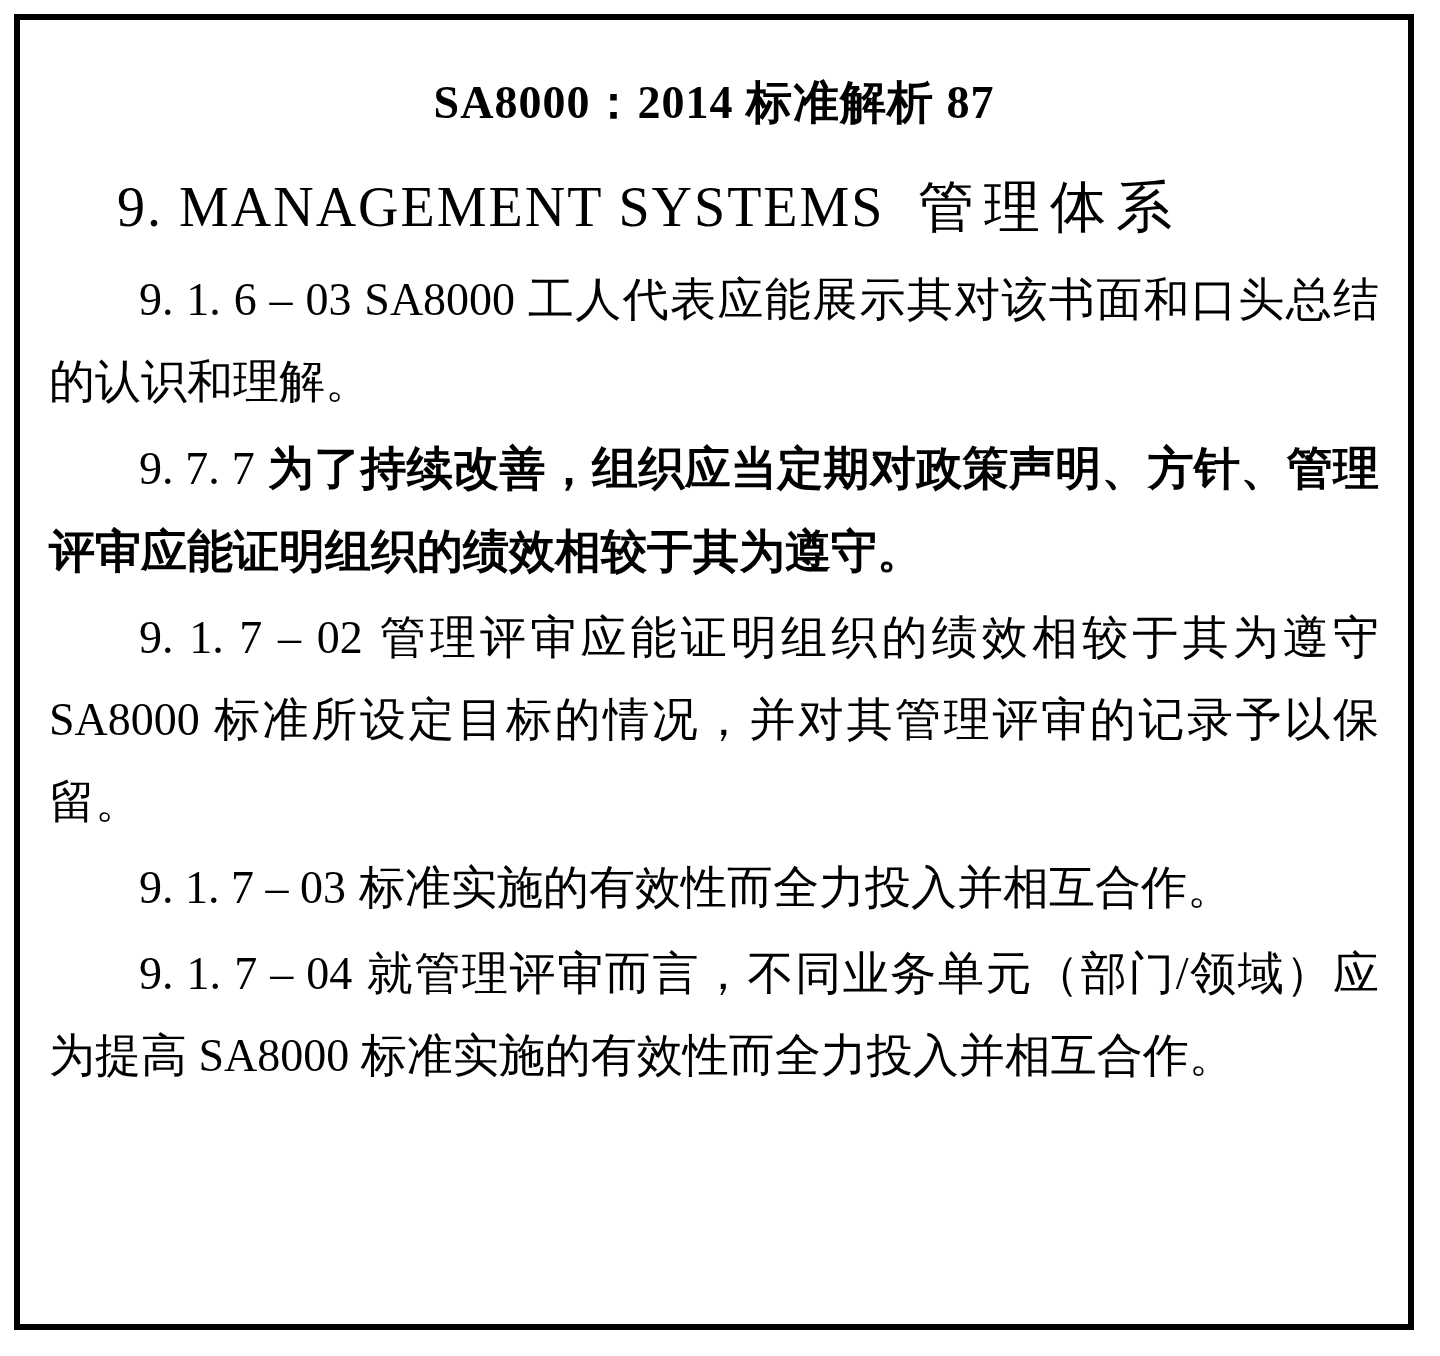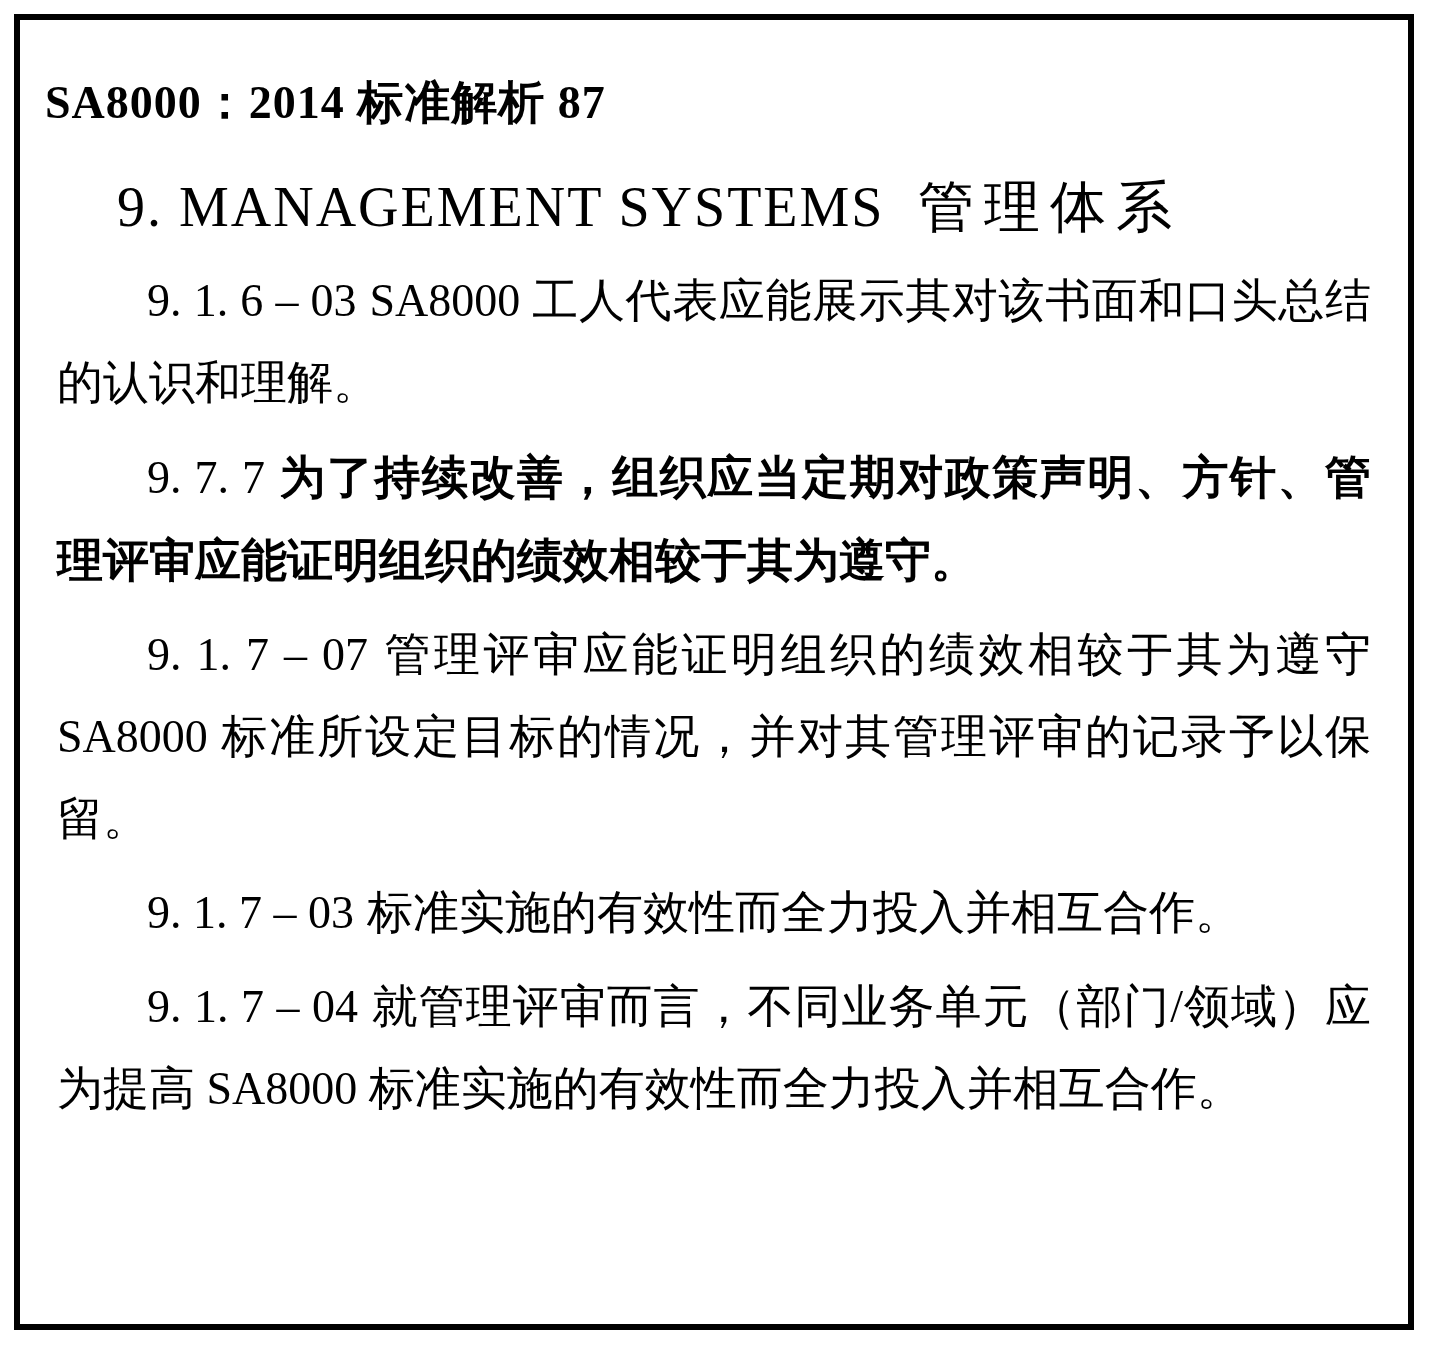--- a/index.html
+++ b/index.html
@@ -28,20 +28,21 @@
   .content {
     position: absolute;
     left: 0;
     top: 0;
     right: 0;
     bottom: 0;
     padding: 0 25px;
   }
   .doc-title {
     margin: 52px 0 0 0;
+    text-align: center;
     font-size: 46px;
     line-height: 62px;
     font-weight: 700;
     letter-spacing: 1px;
     font-family: "Liberation Serif", "DejaVu Serif", serif;
   }
   .section-heading {
     margin: 32px 0 0 0;
     font-size: 56px;
     line-height: 82px;
@@ -53,21 +54,21 @@
     letter-spacing: 2px;
   }
   .heading-cn {
     margin-left: 0.35em;
     letter-spacing: 10px;
   }
   .body-text {
     margin-top: 11px;
   }
   .clause {
-    margin: 12px;
+    margin: 4px;
     font-size: 46px;
     line-height: 82px;
     text-indent: 90px;
     text-align: justify;
     text-justify: inter-character;
   }
   .clause-num {
     margin-right: 0.28em;
     font-family: "Liberation Serif", "DejaVu Serif", serif;
     font-weight: 400;
@@ -96,21 +97,21 @@
         <span class="clause-num">9. 1. 6 – 03</span><span class="clause-text">SA8000 工人代表应能展示其对该书面和口头总结的认识和理解。</span>
       </p>
 
 
       <p class="clause emph">
         <span class="clause-num">9. 7. 7</span><span class="clause-text">为了持续改善，组织应当定期对政策声明、方针、管理评审应能证明组织的绩效相较于其为遵守。</span>
       </p>
 
 
       <p class="clause">
-        <span class="clause-num">9. 1. 7 – 07</span><span class="clause-text">管理评审应能证明组织的绩效相较于其为遵守 SA8000 标准所设定目标的情况，并对其管理评审的记录予以保留。</span>
+        <span class="clause-num">9. 1. 7 – 02</span><span class="clause-text">管理评审应能证明组织的绩效相较于其为遵守 SA8000 标准所设定目标的情况，并对其管理评审的记录予以保留。</span>
       </p>
 
       <p class="clause">
         <span class="clause-num">9. 1. 7 – 03</span><span class="clause-text">标准实施的有效性而全力投入并相互合作。</span>
       </p>
 
       <p class="clause">
         <span class="clause-num">9. 1. 7 – 04</span><span class="clause-text">就管理评审而言，不同业务单元（部门/领域）应为提高 SA8000 标准实施的有效性而全力投入并相互合作。</span>
       </p>
 

